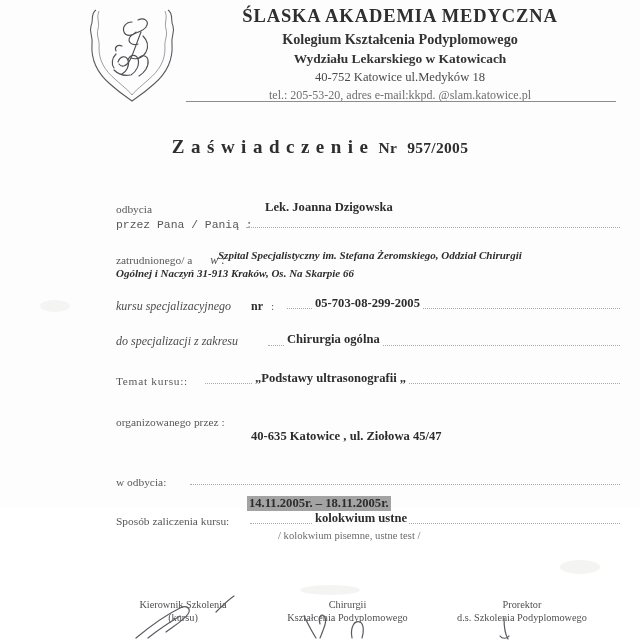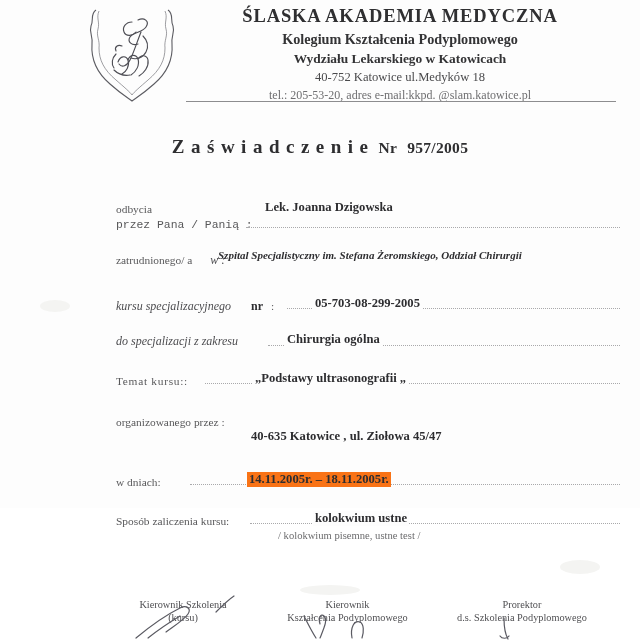--- a/index.html
+++ b/index.html
@@ -204,20 +204,21 @@
     <div class="lbl" style="margin-top:4px;font-family:Liberation Mono, monospace;">przez Pana / Panią :</div>
   </div>
   <div class="val" style="position:absolute;left:265px;top:200px;">Lek. Joanna Dzigowska</div>
   <div class="dots" style="left:246px;top:227px;width:374px;"></div>
 
   <div class="row" style="left:116px;top:250px;">
     <span class="lbl">zatrudnionego/ a</span>
     <span class="lbl it" style="margin-left:14px;">w :</span>
   </div>
   <div class="val it" style="position:absolute;left:218px;top:249px;">Szpital Specjalistyczny im. Stefana Żeromskiego, Oddział Chirurgii</div>
+  <div class="val it" style="position:absolute;left:116px;top:267px;">Ogólnej i Naczyń  31-913 Kraków, Os. Na Skarpie 66</div>
 
   <div class="row" style="left:116px;top:296px;">
     <span class="lbl it">kursu specjalizacyjnego</span>
     <span class="val" style="margin-left:16px;font-size:12px;">nr</span>
     <span class="lbl" style="margin-left:4px;">:</span>
   </div>
   <div class="dots" style="left:287px;top:308px;width:333px;"></div>
   <div class="val" style="position:absolute;left:313px;top:296px;background:#fdfdfd;padding:0 2px;">05-703-08-299-2005</div>
 
   <div class="row" style="left:116px;top:331px;">
@@ -231,39 +232,39 @@
   </div>
   <div class="dots" style="left:205px;top:383px;width:415px;"></div>
   <div class="val" style="position:absolute;left:253px;top:371px;background:#fdfdfd;padding:0 2px;">„Podstawy ultrasonografii „</div>
 
   <div class="row" style="left:116px;top:412px;">
     <span class="lbl">organizowanego przez :</span>
   </div>
   <div class="val" style="position:absolute;left:251px;top:429px;">40-635 Katowice , ul. Ziołowa 45/47</div>
 
   <div class="row" style="left:116px;top:472px;">
-    <span class="lbl">w dniach:</span>
+    <span class="lbl">w odbycia:</span>
   </div>
   <div class="dots" style="left:190px;top:484px;width:430px;"></div>
-  <div class="val" style="position:absolute;left:247px;top:472px;background:#f97316;padding:0 2px;">14.11.2005r. – 18.11.2005r.</div>
+  <div class="val" style="position:absolute;left:247px;top:496px;background:#a3a3a3;padding:0 2px;">14.11.2005r. – 18.11.2005r.</div>
 
   <div class="row" style="left:116px;top:511px;">
     <span class="lbl">Sposób zaliczenia kursu:</span>
   </div>
   <div class="dots" style="left:250px;top:523px;width:370px;"></div>
   <div class="val" style="position:absolute;left:313px;top:511px;background:#fdfdfd;padding:0 2px;">kolokwium ustne</div>
   <div class="sub-note" style="position:absolute;left:278px;top:530px;">/ kolokwium pisemne, ustne test /</div>
 
   <div class="sig-block">
     <div class="sig-col" style="left:118px;top:0;width:130px;">
       <div>Kierownik Szkolenia</div>
       <div>(kursu)</div>
     </div>
     <div class="sig-col" style="left:265px;top:0;width:165px;">
-      <div>Kierownik</div>
+      <div>Chirurgii</div>
       <div>Kształcenia  Podyplomowego</div>
     </div>
     <div class="sig-col" style="left:432px;top:0;width:180px;">
       <div>Prorektor</div>
       <div>d.s. Szkolenia Podyplomowego</div>
     </div>
   </div>
 
   <svg class="scribble" style="left:118px;top:594px;" width="120" height="46" viewBox="0 0 120 46">
     <g fill="none" stroke="#5a5a62" stroke-width="1.2" stroke-linecap="round">

